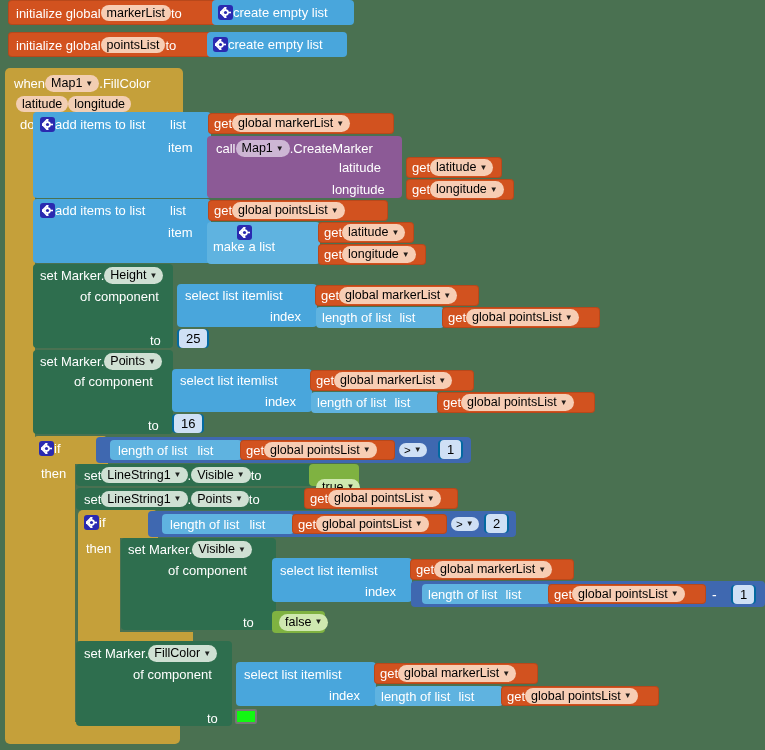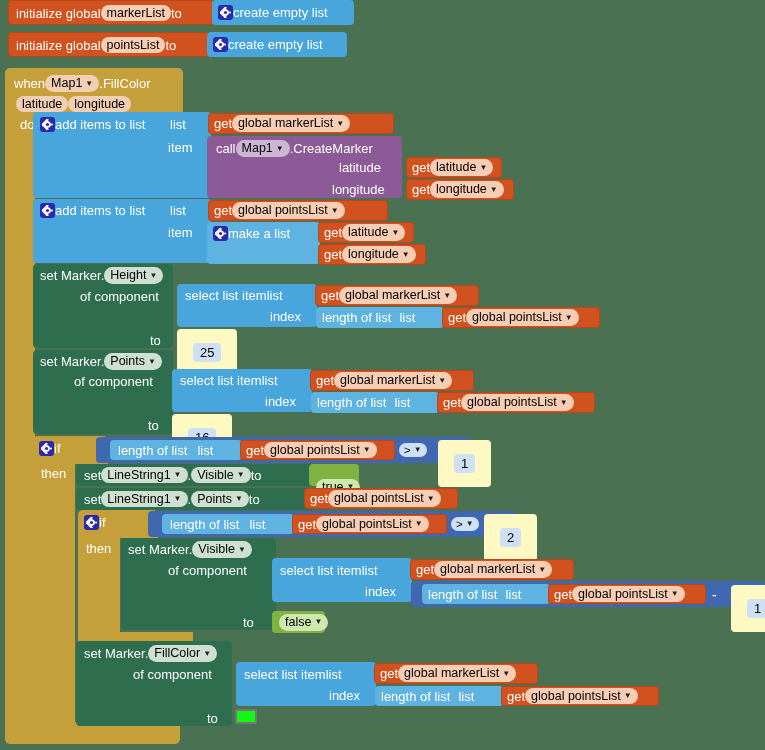--- a/index.html
+++ b/index.html
@@ -33,21 +33,21 @@
   .c-list  { background:#49a6dc; }
   .c-list2 { background:#5fb3e0; }
   .c-ctrl  { background:#c5a03a; }
   .c-proc  { background:#8c5a96; }
   .c-set   { background:#2e6e4e; }
   .c-math  { background:#3f68b0; }
   .c-logic { background:#7fb241; }
   .f-ctrl  { background:#f2ceb3; }
   .f-set   { background:#cfe0d3; }
   .f-math  { background:#cfe0f5; color:#000; border-radius:4px; padding:2px 7px; }
-  .f-math-wrap { background:#fef9c3; border-radius:4px; padding:16px; display:inline-block; }
+  .f-math-wrap { background:#0369a1; border-radius:4px; padding:2px; display:inline-block; }
 
   .gear {
     width:15px; height:15px; border-radius:3px; background:#2a2ab0;
     display:inline-flex; align-items:center; justify-content:center;
     flex:none;
   }
   .gear svg { display:block; }
 
   .row { position:absolute; display:flex; align-items:center; }
 
@@ -210,21 +210,21 @@
   <div class="blk c-var" style="left:208px; top:200px; width:180px; height:21px;"></div>
   <div class="row" style="left:214px; top:203px; height:15px;">
     <span class="lbl">get</span>
     <span class="field f-var">
       <span>global pointsList</span>
         <span class="caret">▼</span>
     </span>
   </div>
 
   <div class="blk c-list2" style="left:207px; top:222px; width:113px; height:42px;"></div>
-  <div class="row" style="left:213px; top:225px; height:17px;">
+  <div class="row" style="left:213px; top:225px; height:17px;flex-direction:column;">
     <span class="gear">
       <svg width="11" height="11" viewBox="0 0 11 11">
           <g fill="#fff">
             <circle cx="5.5" cy="5.5" r="3.3"></circle>
             <rect x="4.7" y="0" width="1.6" height="11"></rect>
             <rect x="0" y="4.7" width="11" height="1.6"></rect>
             <rect x="1" y="1" width="1.6" height="9" transform="rotate(45 5.5 5.5)"></rect>
             <rect x="1" y="1" width="1.6" height="9" transform="rotate(-45 5.5 5.5)"></rect>
           </g>
           <circle cx="5.5" cy="5.5" r="1.6" fill="#2a2ab0"></circle>

